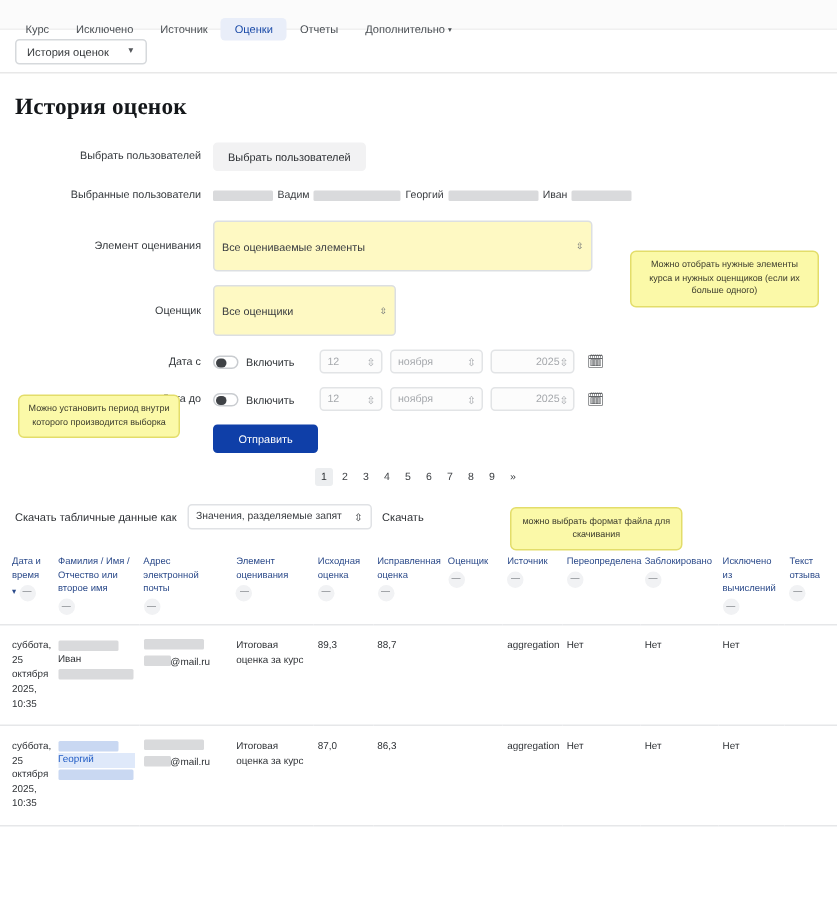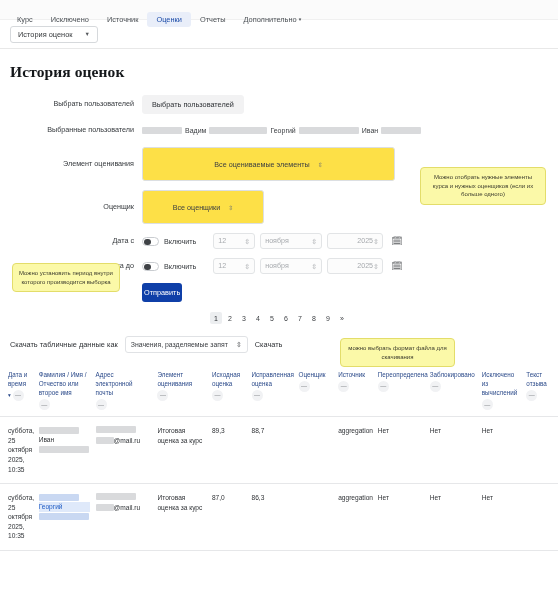--- a/index.html
+++ b/index.html
@@ -105,23 +105,23 @@
     display: inline-block;
     height: 7px;
     background: #d9dadc;
     border-radius: 1px;
   }
   .chipname { font-size: 7px; color: #3a3d41; }
 
   .sel {
     border: 1px solid #dcdfe2;
     border-radius: 3px;
-    background: #fde047;
+    background: #fef9c3;
     height: 16px;
-    display: flex; align-items: center; justify-content: center;
+    display: flex; align-items: center; justify-content: space-between;
     padding: 16px 5px;
     font-size: 7.2px;
     color: #3a3d41;
   }
   .sel .spin { font-size: 6px; color: #6b6f73; margin-left: 8px; }
   .sel-wide { width: 253px; }
   .sel-med  { width: 122px; }
 
   
   .toggle {
@@ -159,21 +159,21 @@
     background: #3d6fd6; color:#fff;
     font-size: 5px; line-height: 7px; text-align:center;
     display:inline-block;
   }
 
   .btn-primary {
     background: #0f3fa8;
     color: #fff;
     border: none;
     border-radius: 3px;
-    padding: 5px 2px;
+    padding: 5px 17px;
     font-size: 7.3px;
   }
 
   
   .note {
     position: absolute;
     background: #fbf9a8;
     border: 1px solid #e3dd6a;
     border-radius: 4px;
     font-size: 6px;

